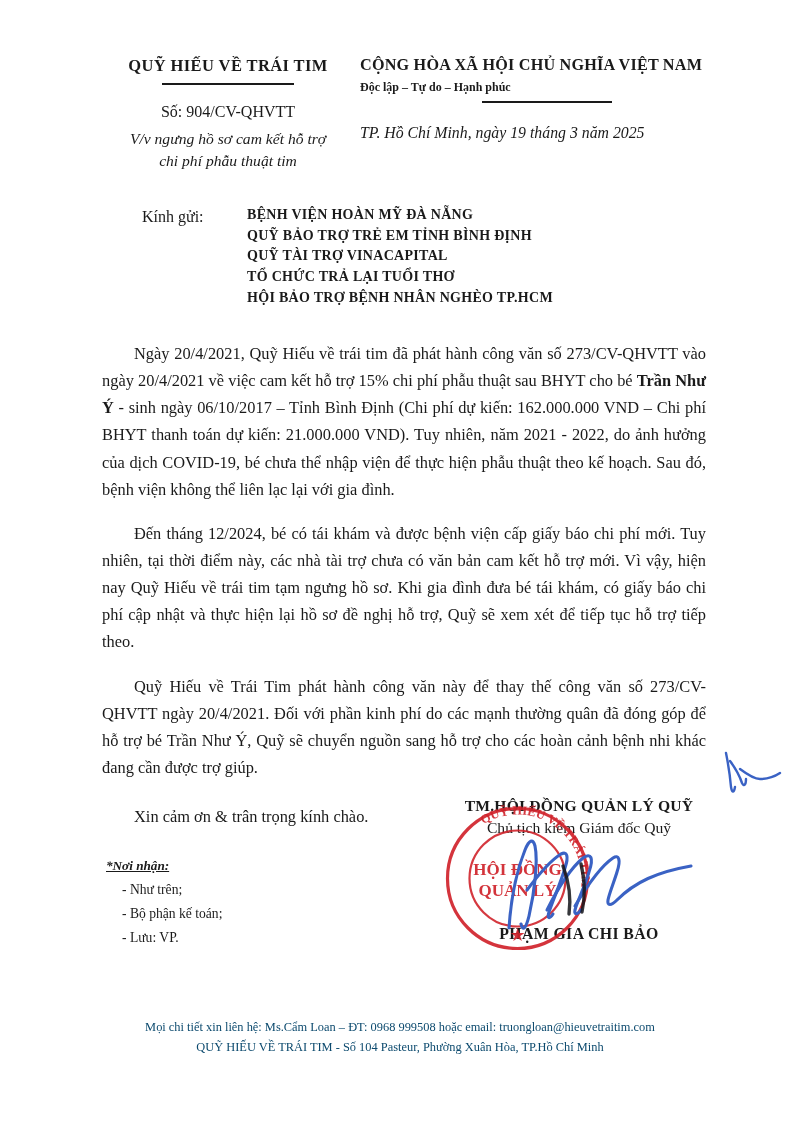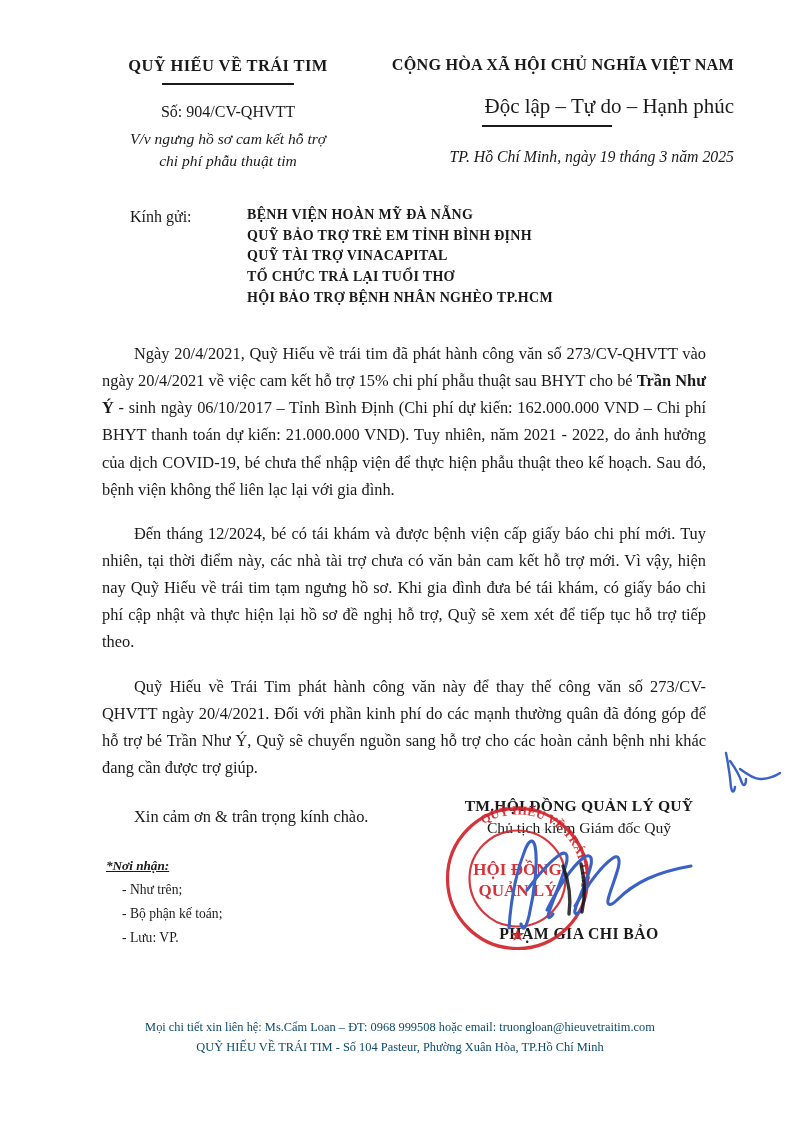--- a/index.html
+++ b/index.html
@@ -58,52 +58,52 @@
     font-style: italic;
     margin-top: 7px;
     line-height: 1.45;
   }
 
   .hdr-right {
     position: absolute;
     left: 360px;
     top: 0;
     width: 374px;
-    text-align: right;
+    text-align: left;
   }
   .nation-line1 {
     font-size: 16.2px;
     font-weight: bold;
     letter-spacing: 0.2px;
     white-space: nowrap;
   }
   .nation-line2 {
-    font-size: 21px;
-    font-weight: normal;
-    margin-top: 19px;
+    font-size: 12px;
+    font-weight: bold;
+    margin-top: 5px;
     white-space: nowrap;
   }
   .rule-right { width: 130px; margin-top: 6px; }
   .place-date {
     font-size: 15.8px;
     font-style: italic;
     margin-top: 21px;
     white-space: nowrap;
   }
 
   
   .recipients {
     position: absolute;
     top: 205px;
     left: 0;
     width: 800px;
   }
   .kinh-gui {
     position: absolute;
-    left: 130px;
+    left: 142px;
     top: 3px;
     font-size: 16px;
   }
   .recipient-list {
     position: absolute;
     left: 247px;
     top: 0;
   }
   .recipient-item {
     font-size: 14px;

